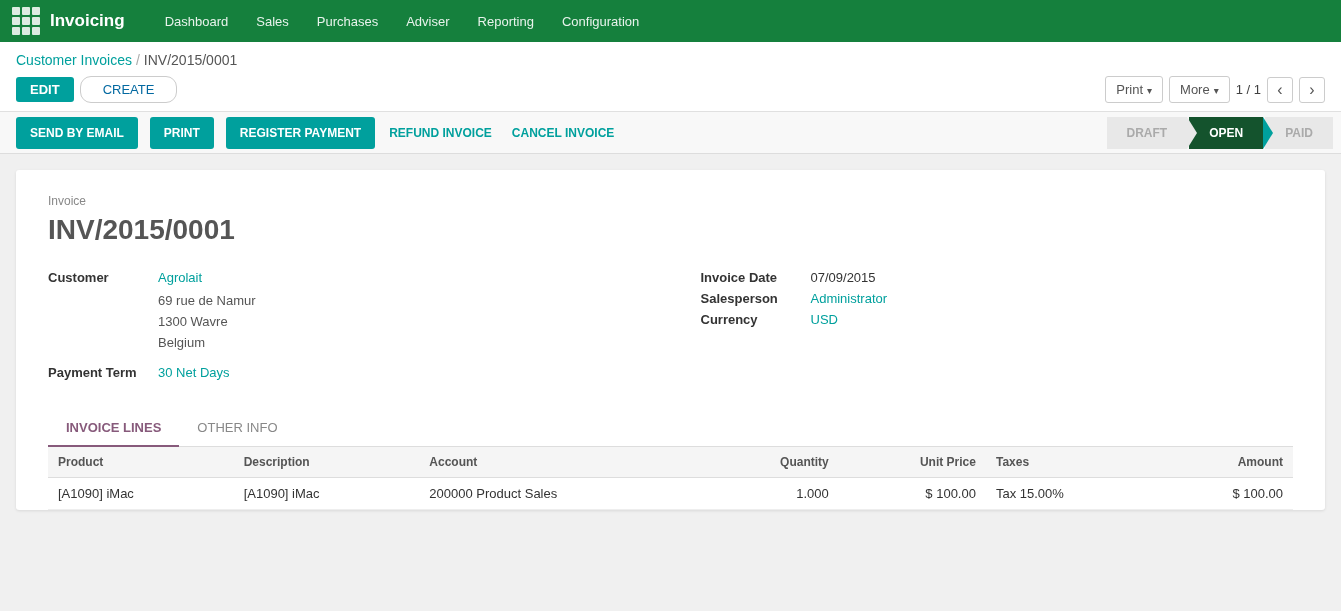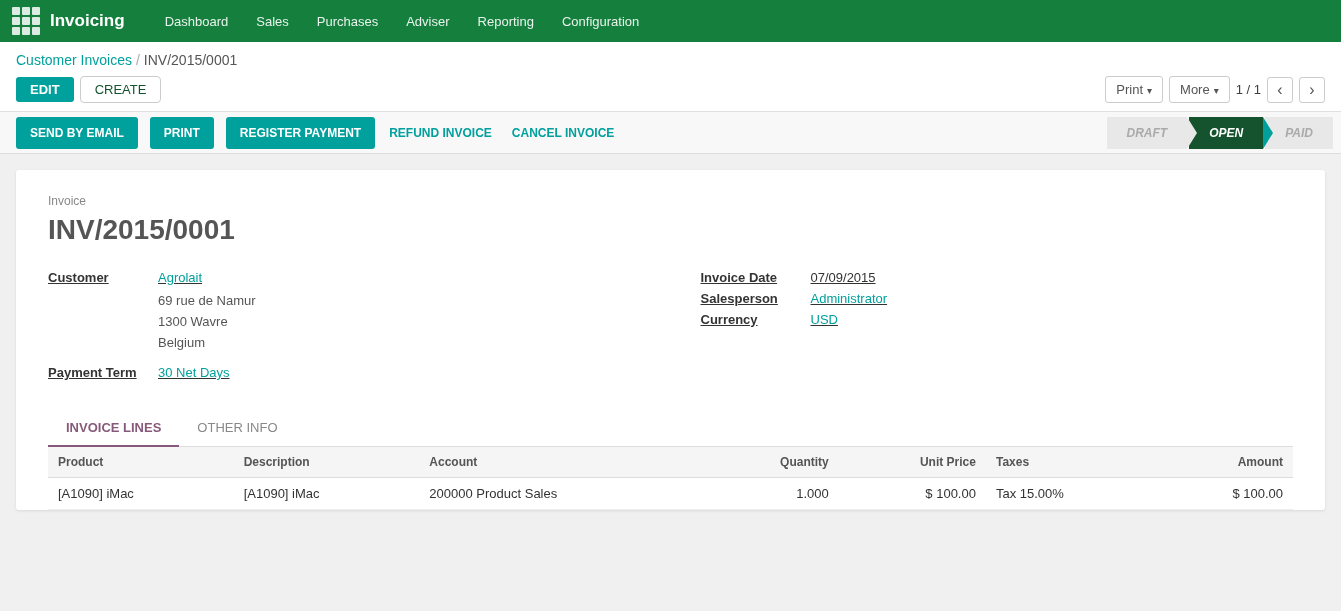--- a/index.html
+++ b/index.html
@@ -47,22 +47,22 @@
 
     
     .action-row {
       display: flex; align-items: center; gap: 6px; padding-bottom: 8px;
     }
     .btn-edit {
       background: #00a09d; color: white; border: none; padding: 5px 14px;
       border-radius: 3px; cursor: pointer; font-size: 13px; font-weight: bold;
     }
     .btn-create {
-      background: white; color: #14532d; border: 1px solid #ccc;
-      padding: 5px 14px; border-radius: 4px; cursor: pointer; font-size: 13px;
+      background: white; color: #0369a1; border: 1px solid #ccc;
+      padding: 5px 22px; border-radius: 11px; cursor: pointer; font-size: 13px;
     }
     .btn-dropdown {
       background: white; color: #555; border: 1px solid #ccc;
       padding: 5px 10px; border-radius: 3px; cursor: pointer; font-size: 13px;
       display: flex; align-items: center; gap: 4px;
     }
     .spacer { flex: 1; }
     .pagination {
       display: flex; align-items: center; gap: 6px; color: #404040; font-size: 13px;
     }
@@ -93,21 +93,21 @@
       background: none; color: #00a09d; border: none; cursor: pointer;
       font-size: 12px; font-weight: bold; padding: 0 10px; height: 32px;
     }
     .status-spacer { flex: 1; }
     .status-steps {
       display: flex; align-items: center; height: 42px;
     }
     .step {
       display: flex; align-items: center; justify-content: center;
       height: 32px; padding: 0 20px; font-size: 12px; font-weight: bold;
-      color: #aaa; background: #e8e8e8; position: relative; font-style: italic;
+      color: #aaa; background: #e8e8e8; position: relative;
     }
     .step::after {
       content: '';
       position: absolute; right: -10px; top: 0;
       border-top: 16px solid transparent;
       border-bottom: 16px solid transparent;
       border-left: 10px solid #e8e8e8;
       z-index: 1;
     }
     .step-active {
@@ -134,21 +134,21 @@
       color: #888; font-size: 12px; margin-bottom: 6px;
     }
     .invoice-number {
       font-size: 28px; font-weight: bold; color: #555; margin-bottom: 24px;
     }
     .invoice-fields {
       display: flex; gap: 60px; margin-bottom: 24px;
     }
     .field-col { flex: 1; }
     .field-row {
-      display: flex; align-items: flex-end; margin-bottom: 6px; text-decoration: underline;
+      display: flex; align-items: flex-end; margin-bottom: 6px;
     }
     .field-label {
       font-weight: bold; color: #333; min-width: 110px; font-size: 13px;
     }
     .field-value { color: #333; font-size: 13px; }
     .field-value-link { color: #00a09d; cursor: pointer; font-size: 13px; }
     .address-block { margin-left: 110px; color: #555; font-size: 13px; line-height: 1.6; }
 
     
     .tabs {

